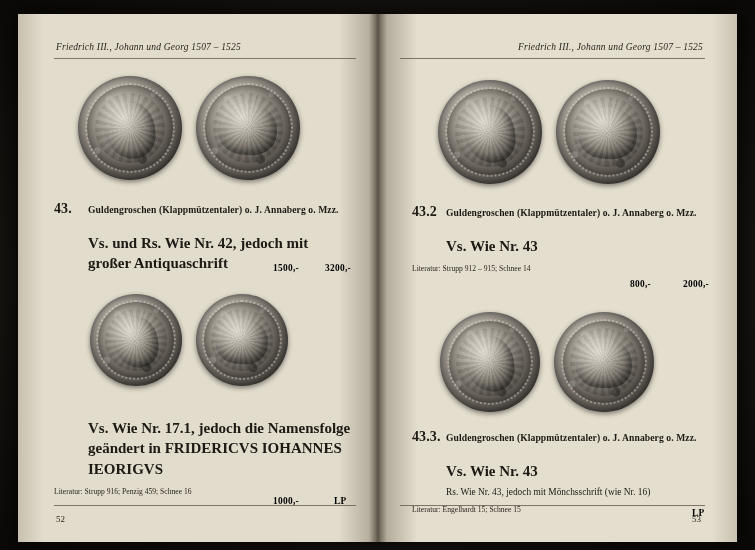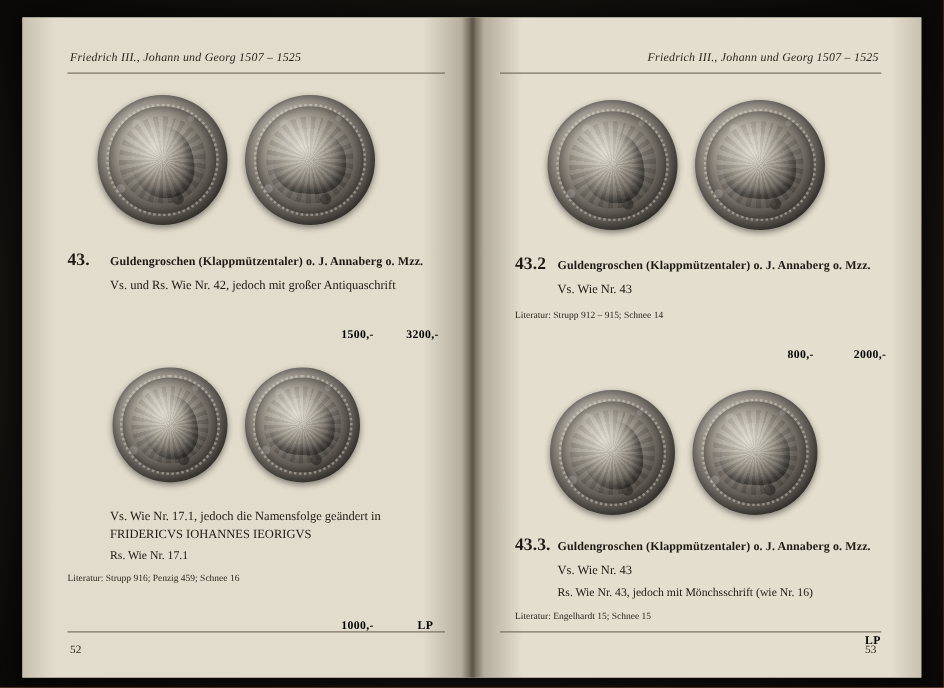--- a/index.html
+++ b/index.html
@@ -10,21 +10,21 @@
   body {
     width: 755px;
     height: 550px;
     overflow: hidden;
     font-family: "Liberation Serif", serif;
   }
   .scan {
     position: relative;
     width: 755px;
     height: 550px;
-    background: #f97316;
+    background: #b91c1c;
   }
   
   .backdrop {
     position: absolute;
     inset: 0;
     background:
       radial-gradient(ellipse at 50% 50%, #3a332c 0%, #15120f 75%, #0b0a08 100%);
   }
   .book {
     position: absolute;
@@ -189,25 +189,26 @@
     letter-spacing: 0.1px;
   }
   .num {
     display: inline-block;
     font-weight: bold;
     font-size: 14px;
   }
   .num.w1 { width: 34px; }
   .num.w2 { width: 34px; }
   .sub {
-    font-size: 10px;
-    margin-top: 5px;
+    font-size: 15px;
+    margin-top: 16px;
     padding-left: 34px;
     line-height: 1.35;
     white-space: normal;
+    font-weight: bold;
   }
   .sub2 {
     font-size: 9.4px;
     margin-top: 6px;
     padding-left: 34px;
   }
   .lit {
     font-size: 7.6px;
     margin-top: 8px;
     color: #2a251e;
@@ -259,21 +260,20 @@
             <div class="spots"></div>
           </div>
           <div class="coin rev" style="width:92px;height:92px;">
             <div class="bust"></div>
             <div class="spots"></div>
           </div>
         </div>
 
         <div class="entry" style="left:36px; top:388px; width:300px;">
           <div class="sub">Vs. Wie Nr. 17.1, jedoch die Namensfolge geändert in FRIDERICVS IOHANNES IEORIGVS</div>
-          <div class="sub2">Rs. Wie Nr. 17.1</div>
           <div class="lit">Literatur: Strupp 916; Penzig 459; Schnee 16</div>
         </div>
 
         <div class="prices" style="left:255px; top:482px;text-align:right;">1000,-</div>
         <div class="prices" style="left:316px; top:482px;">LP</div>
 
         <div class="rule bot-l"></div>
         <div class="folio l">52</div>
       </div>
     </div>

